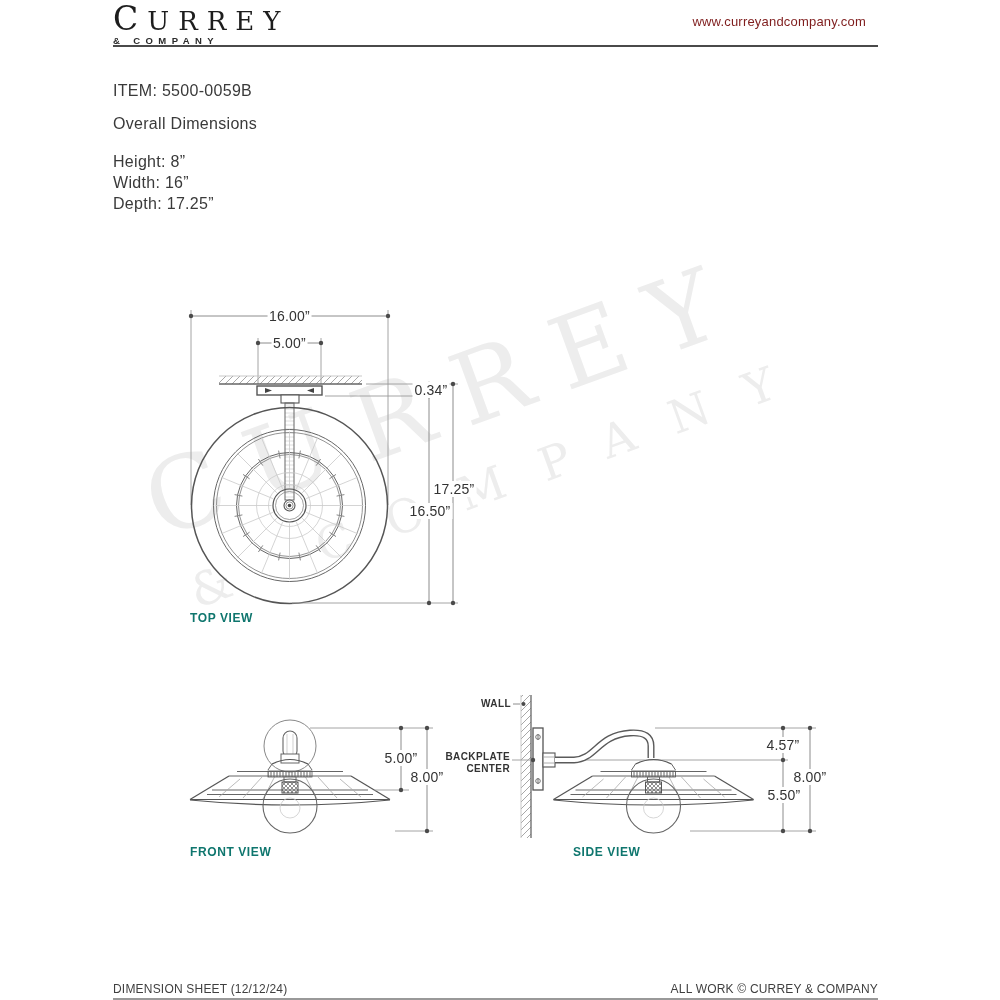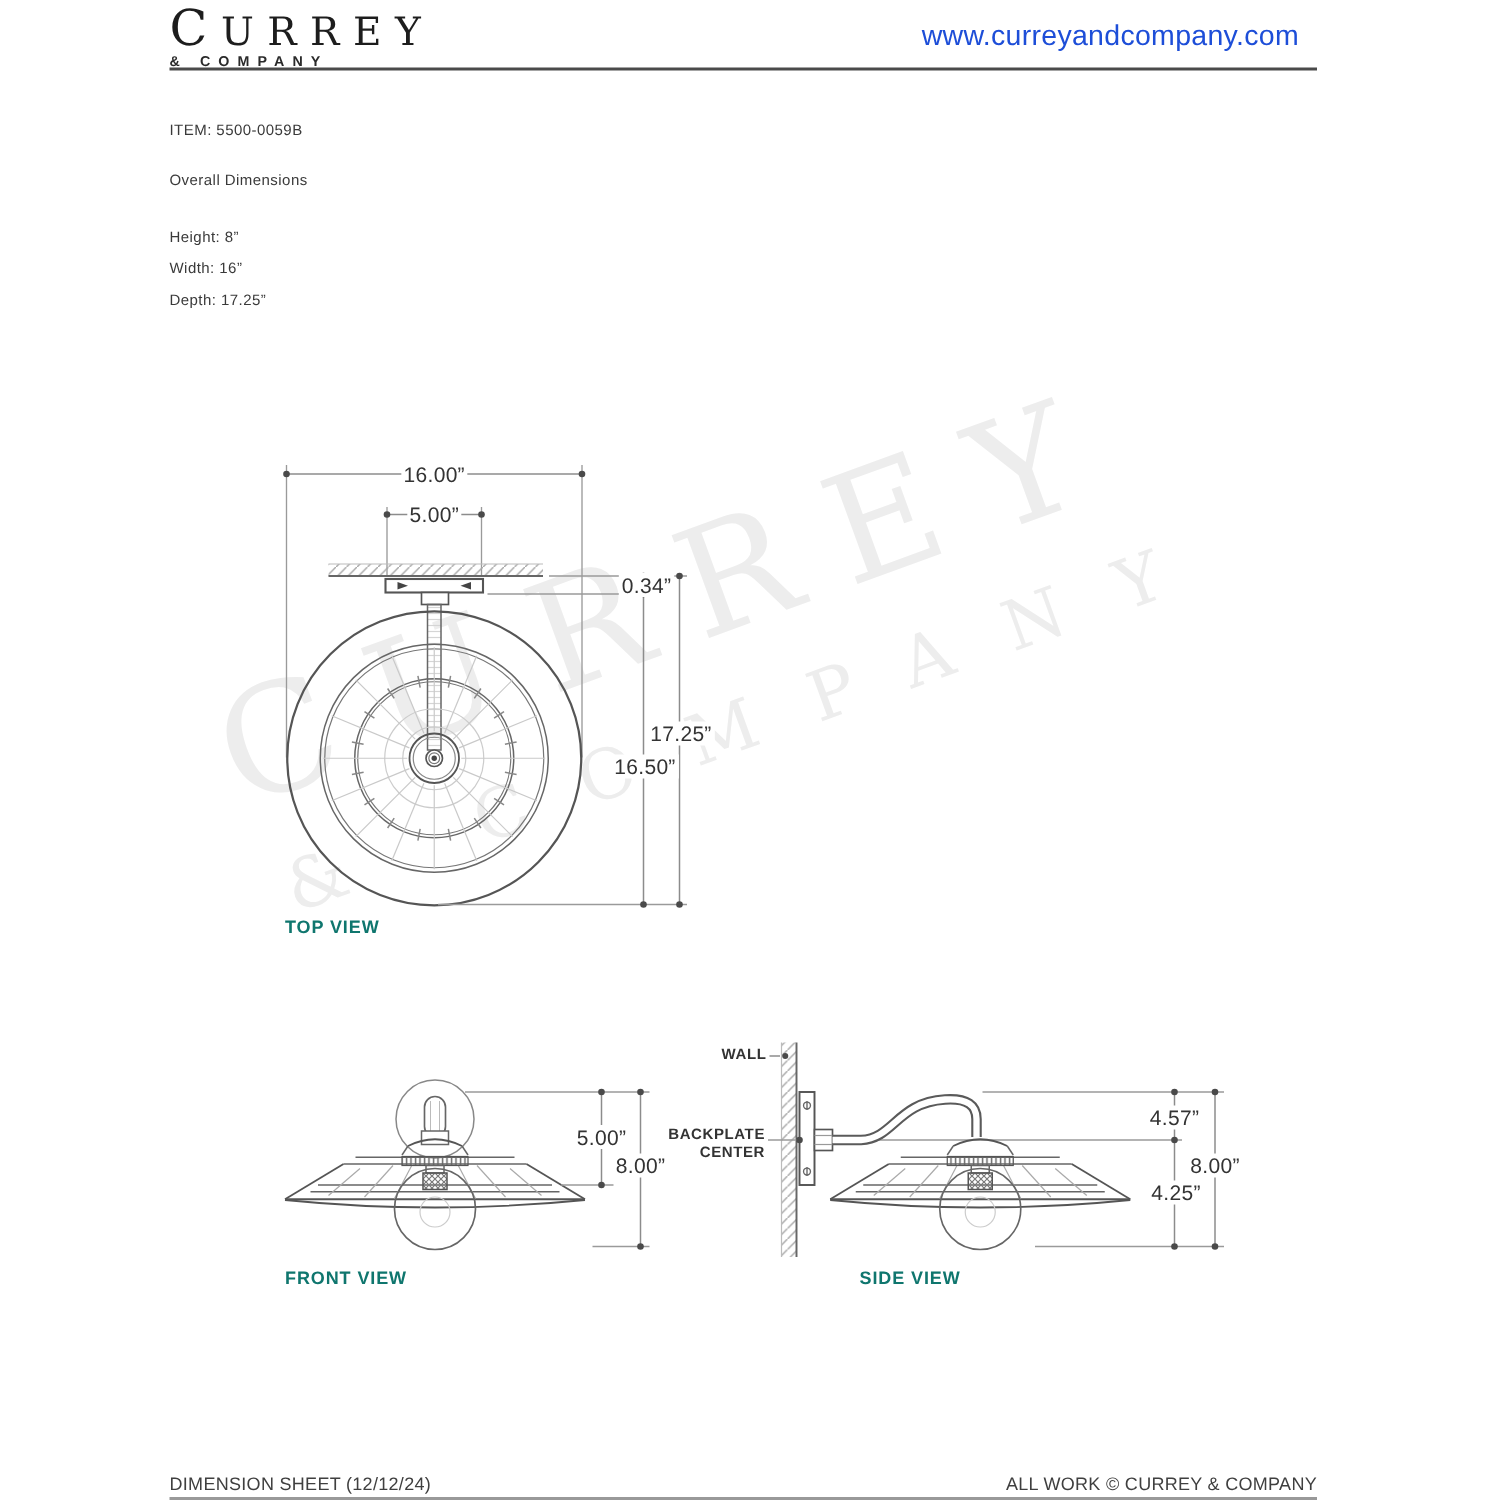--- a/index.html
+++ b/index.html
@@ -3,24 +3,24 @@
 <meta charset="utf-8">
 <style>
   html,body{margin:0;padding:0;background:#fff;}
   .page{position:relative;width:1000px;height:1000px;background:#fff;overflow:hidden;
         font-family:"Liberation Sans",sans-serif;color:#333;}
   .abs{position:absolute;}
   
   .logo1{font-family:"DejaVu Serif","Liberation Serif",serif;font-size:26px;letter-spacing:9px;color:#1d1d1d;line-height:28px;}
   .logo1::first-letter{font-size:33px;}
   .logo2{font-size:9.5px;font-weight:bold;letter-spacing:5.4px;color:#2a2a2a;margin-top:0px;}
-  .url{font-size:19px;color:#1d4ed8;letter-spacing:0.2px;}
+  .url{font-size:13px;color:#7f1d1d;letter-spacing:0.2px;}
   .rule{background:#4a4a4a;height:2px;}
   
-  .itemtext{font-size:10px;color:#3a3a3a;letter-spacing:0.3px;}
+  .itemtext{font-size:16px;color:#3a3a3a;letter-spacing:0.3px;}
   
   .wm{transform:rotate(-20deg);transform-origin:center;color:#ededed;text-align:left;z-index:0;}
   .wm1{font-family:"DejaVu Serif","Liberation Serif",serif;font-size:100px;letter-spacing:0.30em;line-height:110px;}
   .wm2{font-family:"DejaVu Serif","Liberation Serif",serif;font-size:46px;letter-spacing:0.85em;margin-top:14px;padding-left:10px;}
   
   svg.draw{position:absolute;left:0;top:0;z-index:1;}
   .dim{position:absolute;z-index:2;transform:translate(-50%,-50%);background:#fff;
        padding:0 2px;font-size:14px;color:#333;letter-spacing:0.2px;white-space:nowrap;}
   .viewlabel{position:absolute;z-index:2;font-size:12px;font-weight:600;color:#0f766e;letter-spacing:0.6px;white-space:nowrap;}
   .calloutlabel{position:absolute;z-index:2;font-size:10px;font-weight:700;color:#333;letter-spacing:0.4px;text-align:right;line-height:11px;white-space:nowrap;}
@@ -269,20 +269,20 @@
 
   <div class="dim" style="left:401px;top:758px;">5.00”</div>
   <div class="dim" style="left:427px;top:777px;">8.00”</div>
   <div class="viewlabel" style="left:190px;top:845px;">FRONT VIEW</div>
 
   <div class="calloutlabel" style="left:455px;top:698px;width:56px;">WALL</div>
   <div class="calloutlabel" style="left:430px;top:751px;width:80px;">BACKPLATE</div>
   <div class="calloutlabel" style="left:430px;top:763px;width:80px;">CENTER</div>
   <div class="dim" style="left:783px;top:745px;">4.57”</div>
   <div class="dim" style="left:810px;top:777px;">8.00”</div>
-  <div class="dim" style="left:784px;top:795px;">4.25”</div>
+  <div class="dim" style="left:784px;top:795px;">5.50”</div>
   <div class="viewlabel" style="left:533px;top:845px;margin-left:40px;">SIDE VIEW</div>
 
   <div class="abs footer" style="left:113px;top:982px;">DIMENSION SHEET (12/12/24)</div>
   <div class="abs footer" style="right:122px;top:982px;">ALL WORK © CURREY &amp; COMPANY</div>
   <div class="abs" style="left:113px;top:998px;width:765px;height:2px;background:#999;z-index:2;"></div>
 
 </div>
 
 </body></html>

